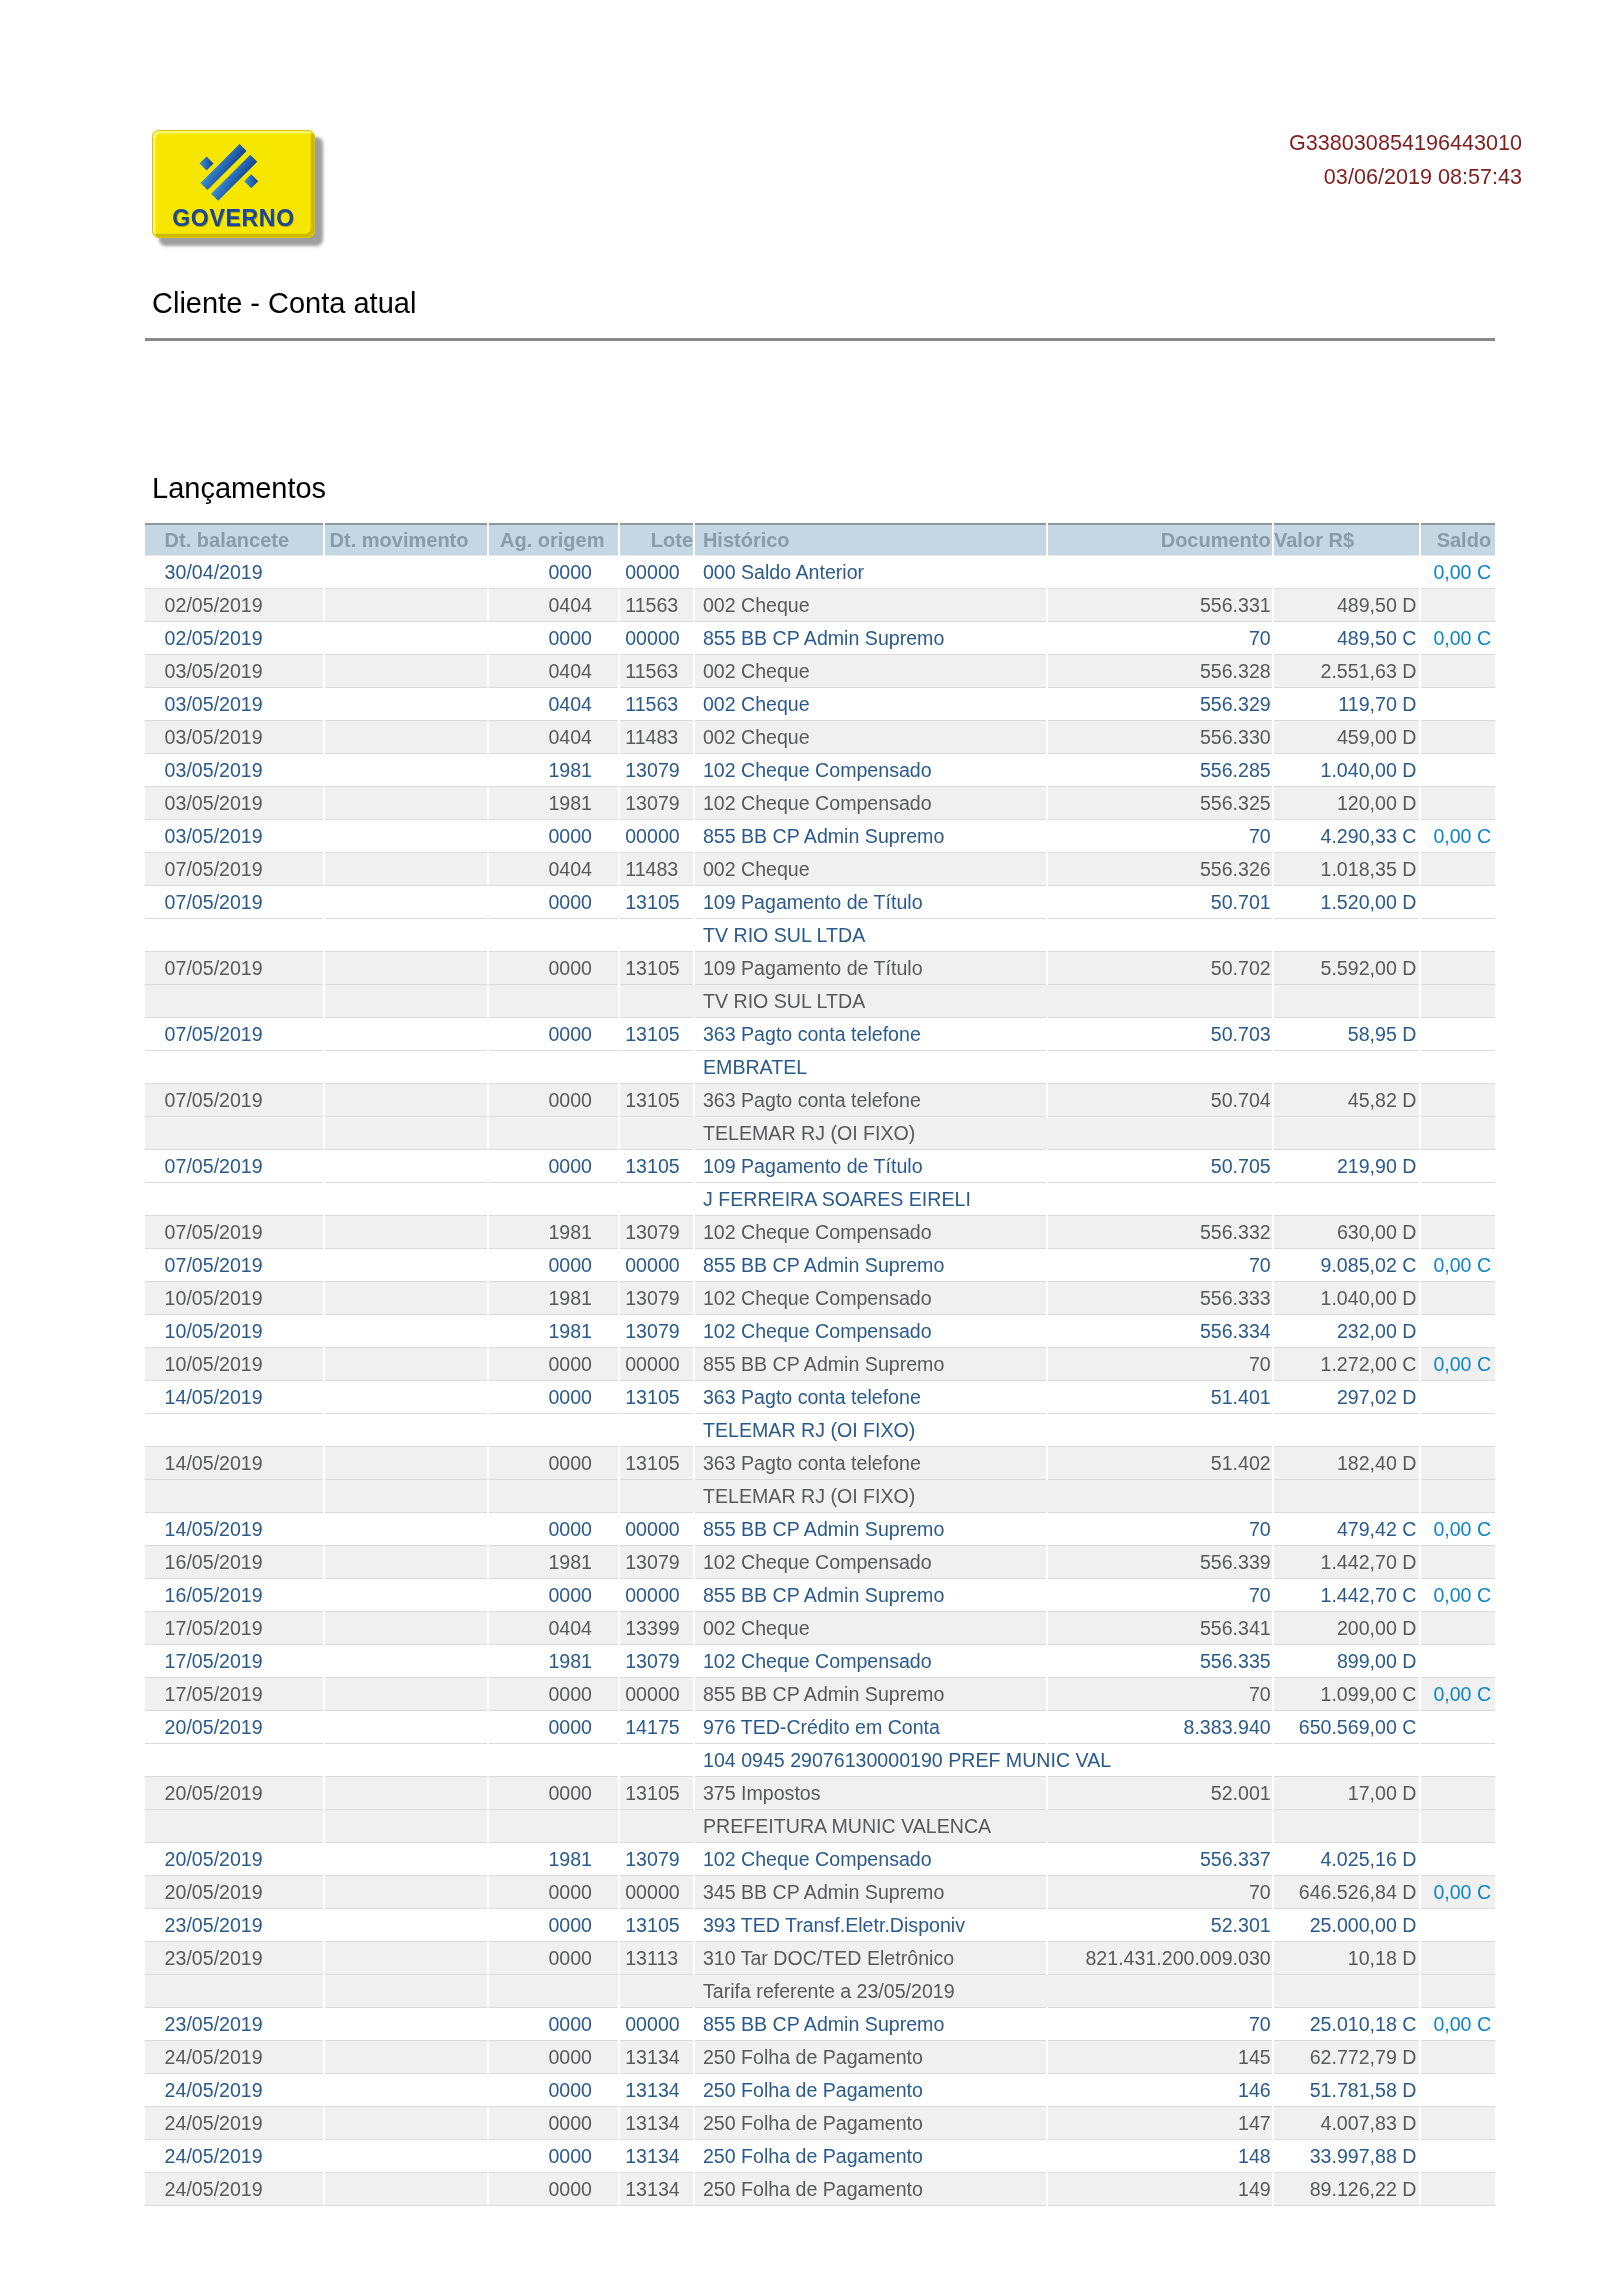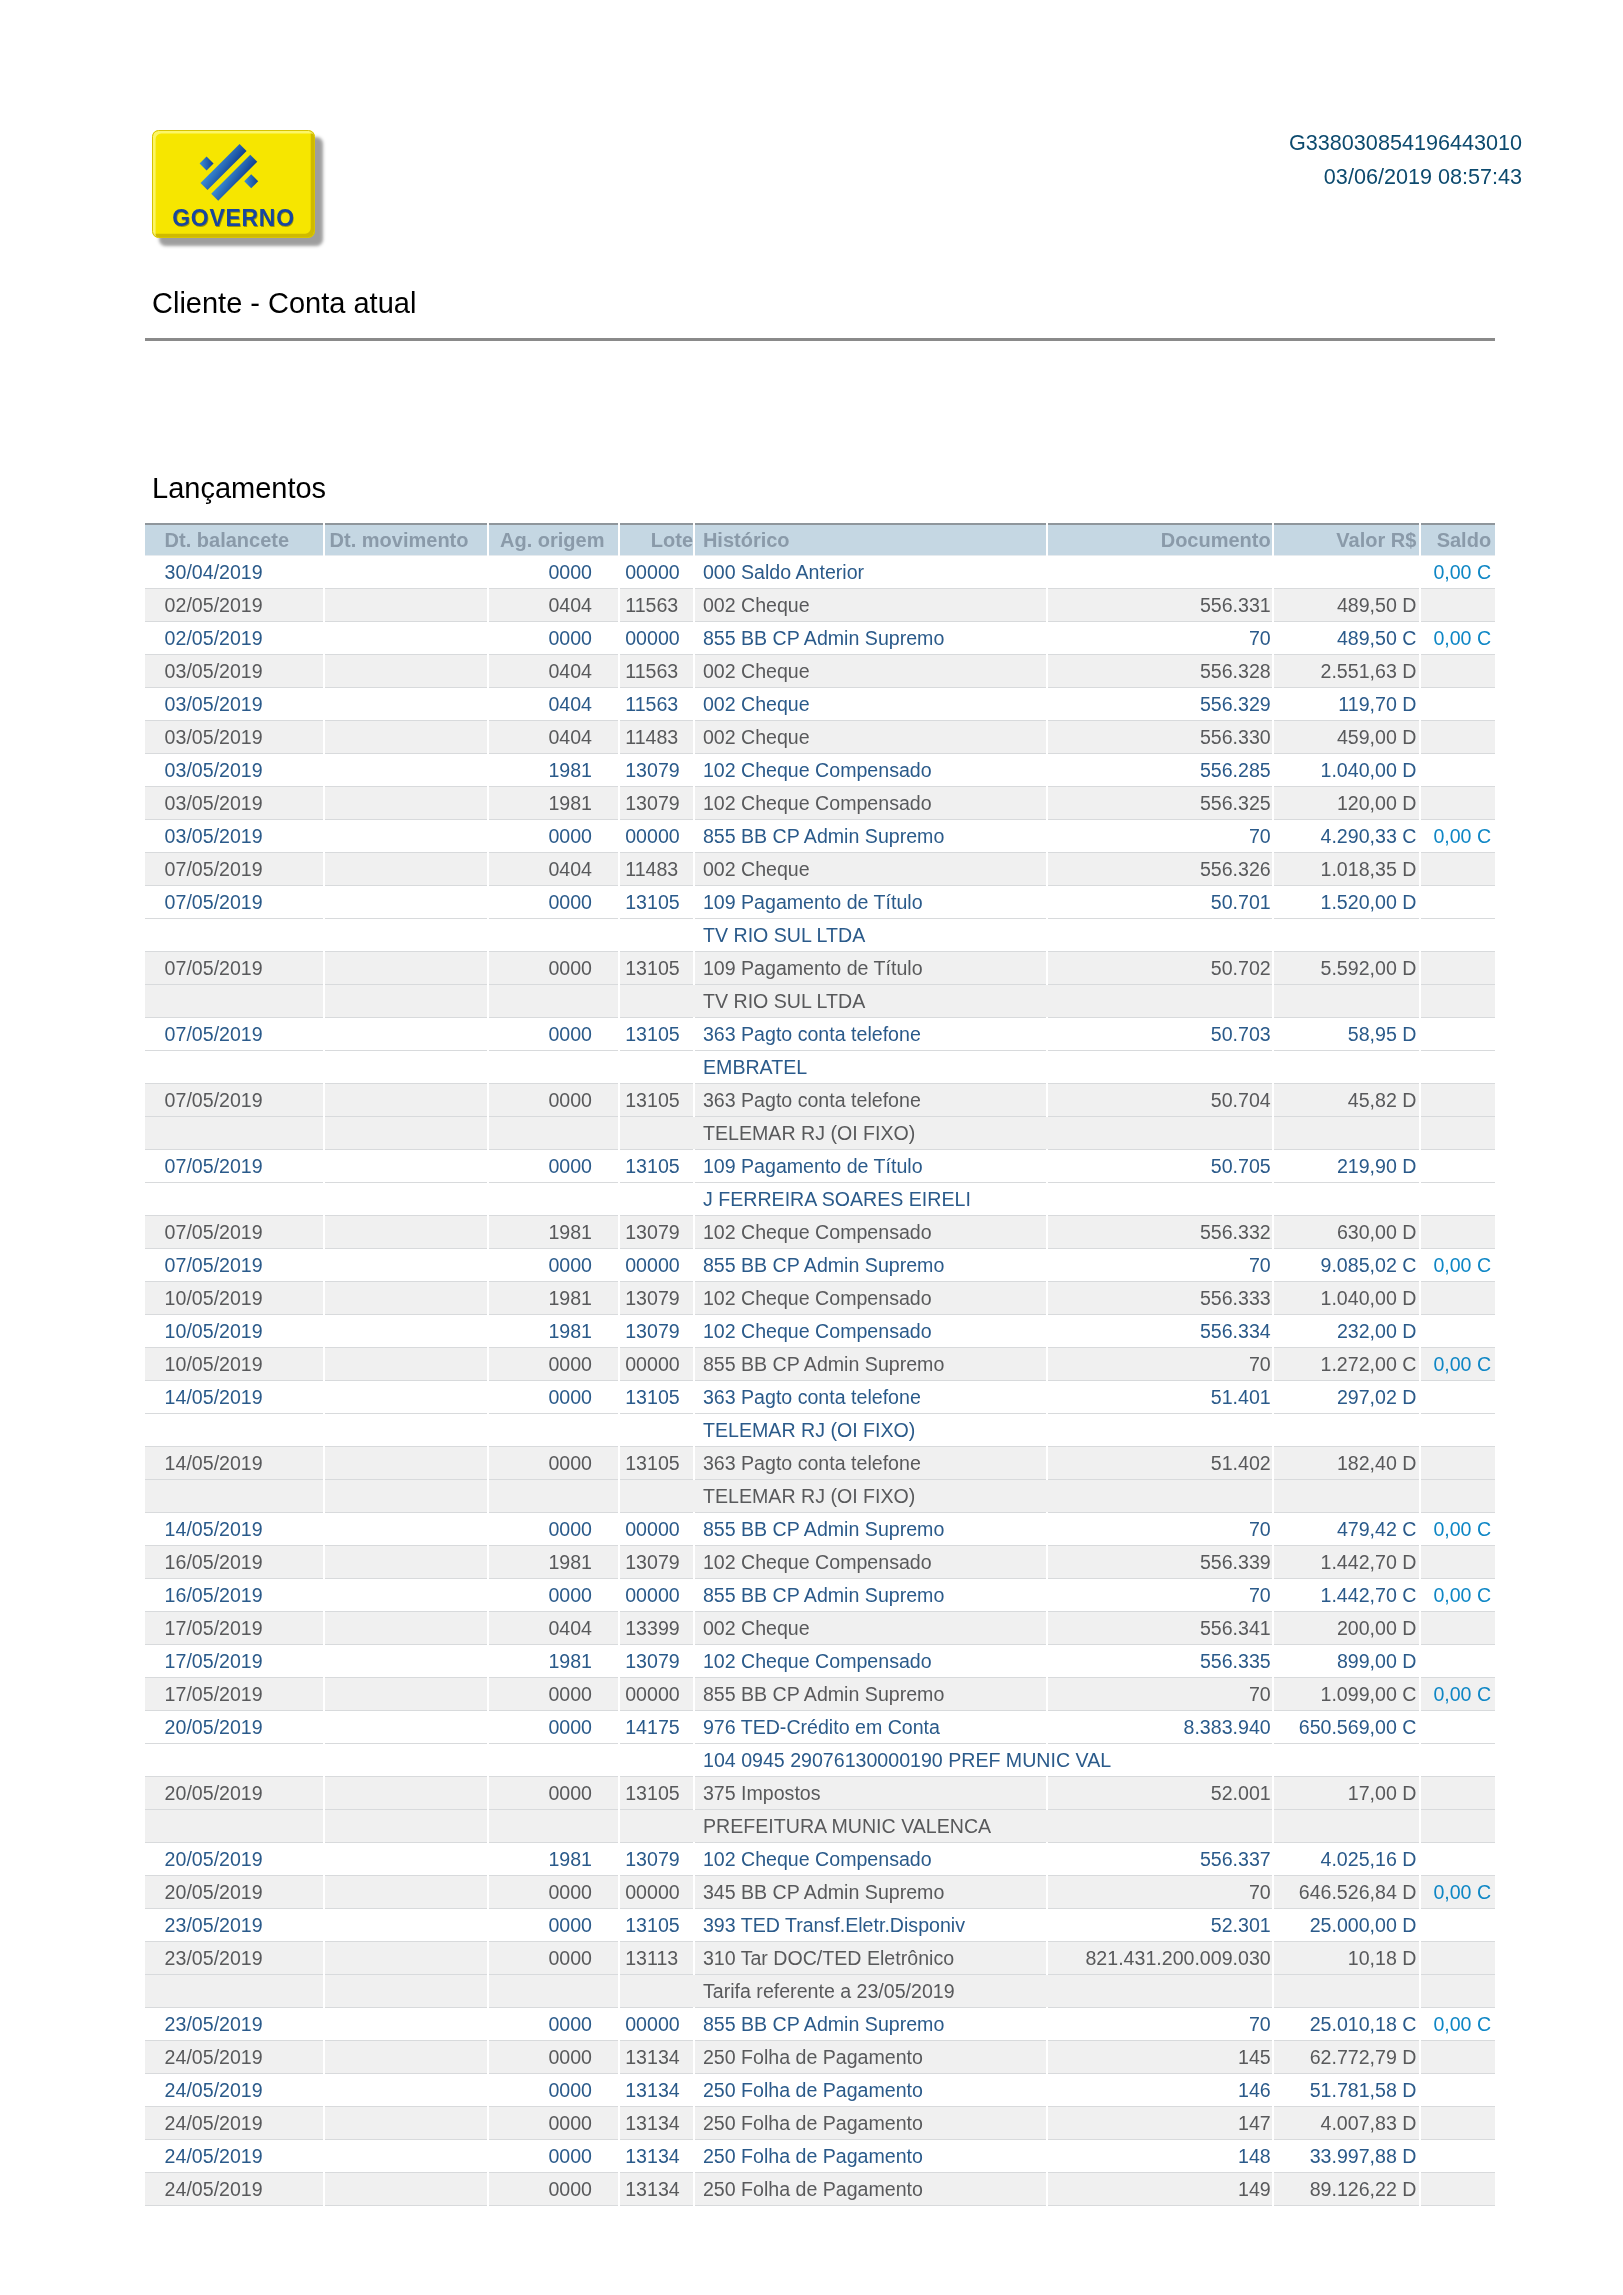--- a/index.html
+++ b/index.html
@@ -20,21 +20,21 @@
         border:1.3px solid #d8c400;
         box-shadow:inset 2.6px 2.6px 0 rgba(255,255,160,.65), inset -3.3px -3.3px 0 rgba(150,120,0,.40),
                    7.9px 7.2px 3.3px rgba(0,0,0,.38);}
   .bb-mark{position:absolute;left:50%;top:10.5px;transform:translateX(-50%);}
   .logo-text{position:absolute;left:0;right:0;bottom:5.2px;text-align:center;
              font-size:23px;font-weight:bold;color:var(--logo-blue);letter-spacing:0.7px;
              text-shadow:0.7px 0.7px 0 rgba(0,0,0,.35);}
 
   
   .doc-meta{position:absolute;right:101px;top:126px;text-align:right;
-            font-size:21.6px;line-height:34px;color:#0c4a6e;}
+            font-size:21.6px;line-height:34px;color:#7f1d1d;}
 
   .section-title{position:absolute;left:152px;font-size:29px;font-weight:normal;color:#000000;white-space:nowrap;}
   .t-client{top:287px;}
   .t-lanc{top:472px;}
 
   .rule{position:absolute;left:145px;top:338px;width:1350px;height:2.6px;background:var(--rule);}
 
   .client-info{position:absolute;left:152px;top:347px;font-size:21.6px;line-height:35px;}
   .ci-row{white-space:nowrap;}
   .ci-label{display:inline-block;width:255px;}
@@ -49,21 +49,21 @@
   col.c1{width:179px;} col.c2{width:164px;} col.c3{width:131px;} col.c4{width:75px;}
   col.c5{width:353px;} col.c6{width:226px;} col.c7{width:147px;} col.c8{width:75px;}
 
   thead th{background:var(--header-bg);color:var(--header-fg);font-weight:bold;font-size:20px;
            height:30px;line-height:30px;text-align:left;padding:0;white-space:nowrap;
            border-right:2px solid #fff;border-bottom:1.3px solid #e6ebef;}
   thead th:last-child{border-right:none;}
   th.h-dtb{padding-left:19.6px;} th.h-dtm{padding-left:4.6px;} th.h-ag{padding-left:11px;}
   th.h-lote{text-align:right;} th.h-hist{padding-left:7.9px;}
   th.h-doc{text-align:right;padding-right:1.3px;}
-  th.h-valor{text-align:right;padding-right:2.6px;}
+  th.h-valor{padding-right:2.6px;}
   th.h-saldo{text-align:right;padding-right:3.9px;}
 
   tbody{border-bottom:1.3px solid var(--row-line);}
   tbody td{height:32px;line-height:32px;padding:0;white-space:nowrap;overflow:visible;
            border-top:1.3px solid var(--row-line);border-right:2px solid #fff;}
   tbody td:last-child{border-right:none;}
   tr.row-white td{background:#ffffff;color:var(--row-white-fg);}
   tr.row-gray td{background:var(--row-gray-bg);color:var(--row-gray-fg);}
   .c-dtb{padding-left:19.6px;}
   .c-ag{text-align:right;padding-right:26px;}

